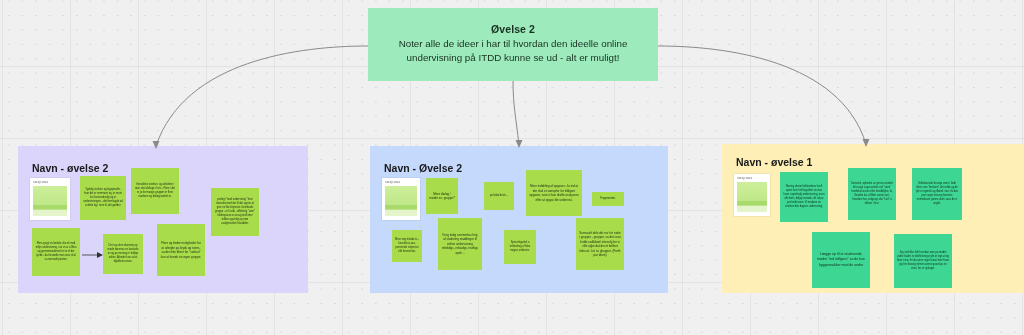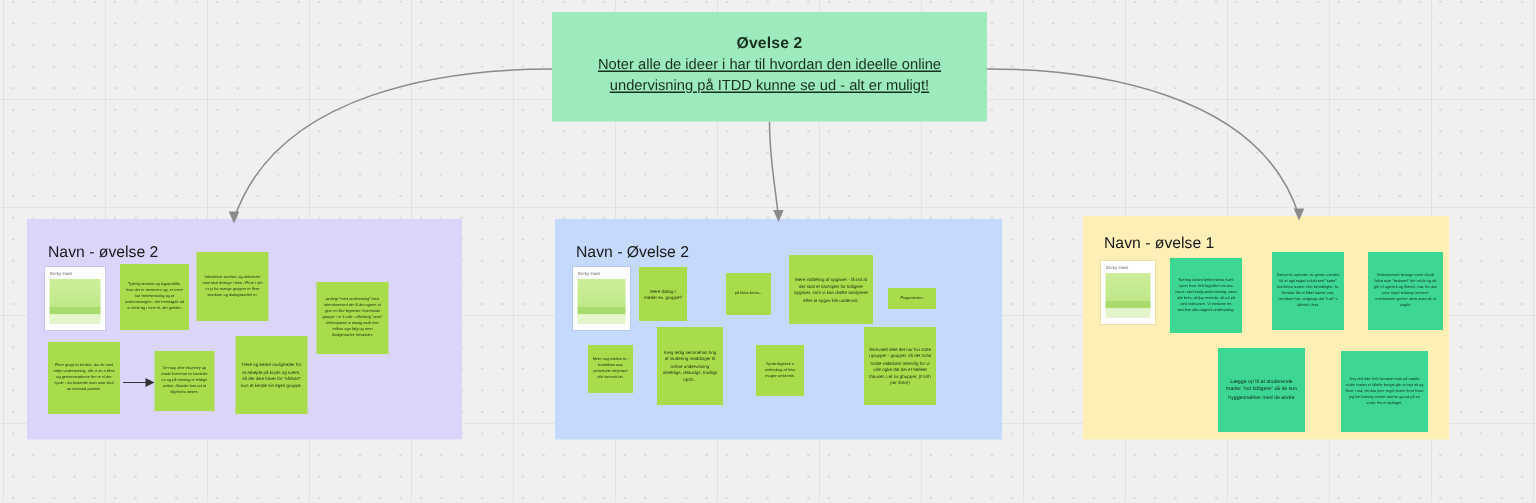--- a/index.html
+++ b/index.html
@@ -50,39 +50,38 @@
     font-weight: bold;
     color: #19301f;
     letter-spacing: 0.1px;
     margin-bottom: 2px;
   }
   .prompt-body {
     font-size: 9.8px;
     color: #19301f;
     text-align: center;
     line-height: 1.42;
-    text-decoration: underline;
   }
 
   
   .frame {
     position: absolute;
     z-index: 2;
   }
   .frame-title {
     position: absolute;
     font-size: 10.5px;
-    font-weight: normal;
+    font-weight: bold;
     color: #1a1a1a;
     white-space: nowrap;
   }
 
   #frame-purple { left: 18px; top: 146px; width: 290px; height: 147px; background: #dcd5fb; }
   #frame-blue   { left: 370px; top: 146px; width: 298px; height: 147px; background: #c4d9fb; }
-  #frame-yellow { left: 722px; top: 144px; width: 244px; height: 149px; background: #fdefb6; }
+  #frame-yellow { left: 722px; top: 144px; width: 302px; height: 149px; background: #fdefb6; }
 
   
   .stack-widget {
     position: absolute;
     background: #ffffff;
     box-shadow: 0 0 0 0.6px rgba(0,0,0,0.08);
     padding: 3px 3px 4px;
     z-index: 5;
   }
   .stack-label {

